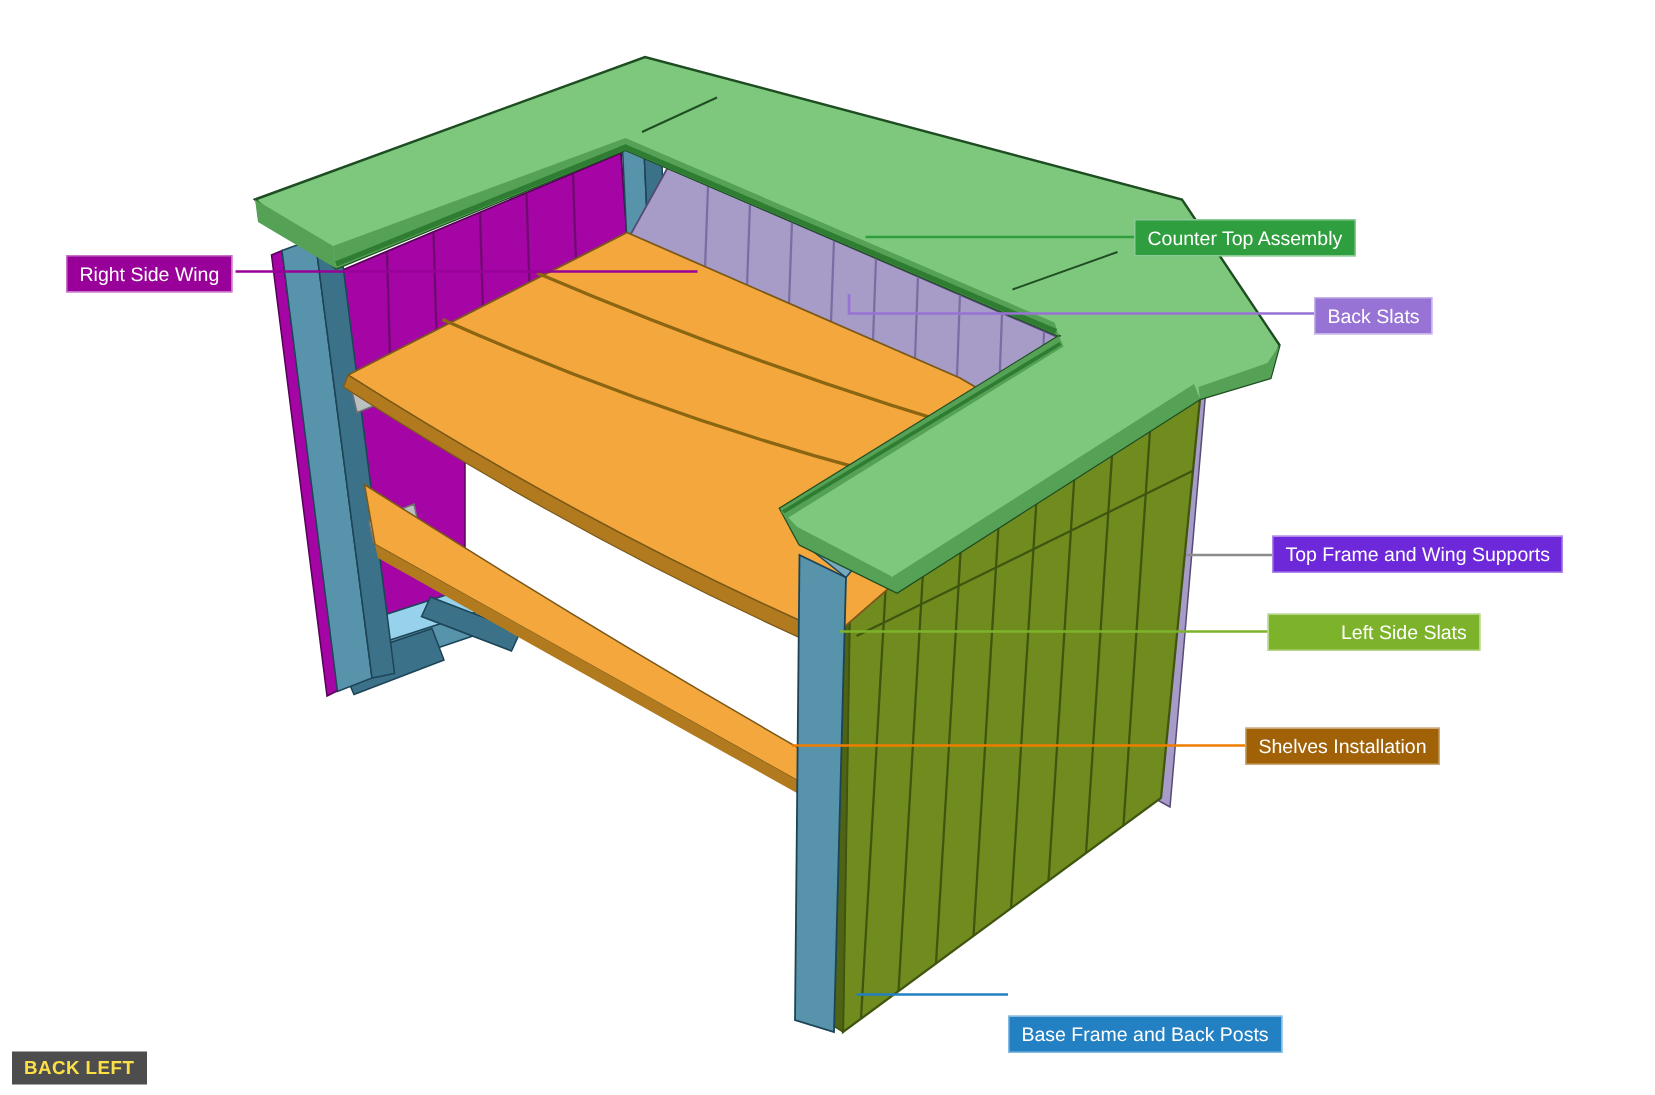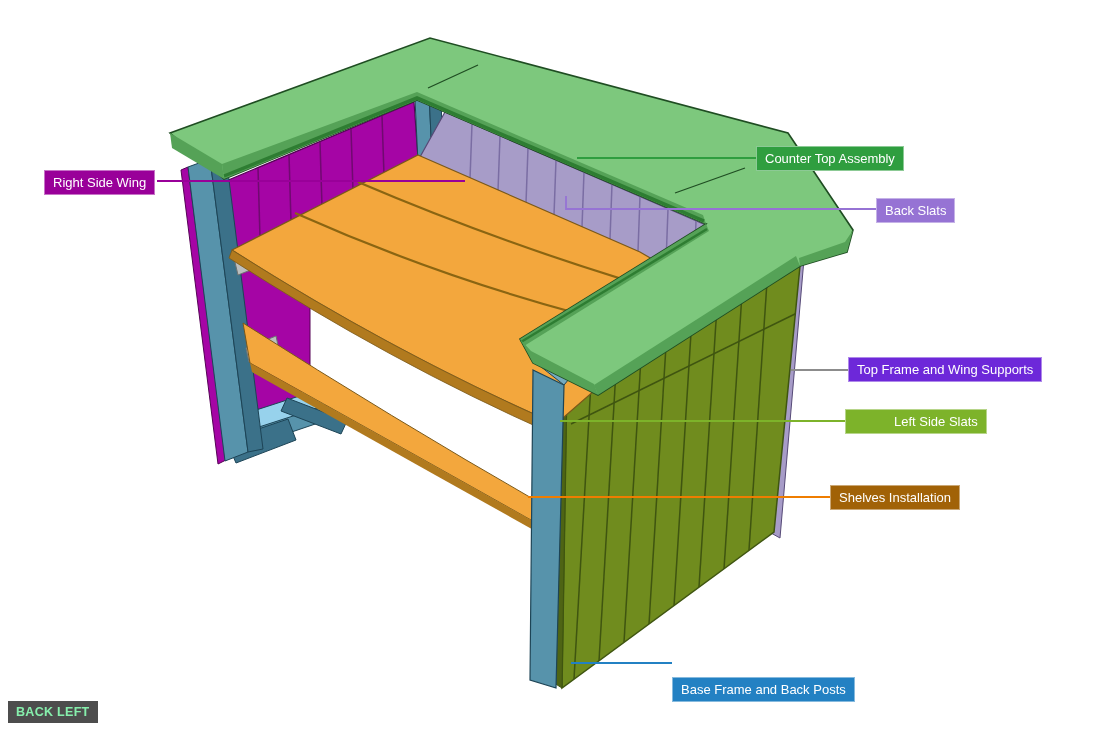--- a/index.html
+++ b/index.html
@@ -2,21 +2,21 @@
 <html><head>
 <meta charset="utf-8">
 <style>
   html,body{margin:0;padding:0;background:#ffffff;}
   #stage{position:relative;width:1103px;height:730px;background:#ffffff;overflow:hidden;
          font-family:"Liberation Sans", sans-serif;}
   #model{position:absolute;left:0;top:0;}
   .callout{position:absolute;color:#ffffff;font-size:13px;font-weight:normal;
            line-height:17px;padding:3px 8px;white-space:nowrap;
            border:1px solid rgba(255,255,255,.45);}
-  .viewbadge{position:absolute;color:#86efac;font-size:12.5px;font-weight:bold;
+  .viewbadge{position:absolute;color:#fde047;font-size:12.5px;font-weight:bold;
              line-height:16px;padding:3px 8px;white-space:nowrap;letter-spacing:.3px;}
 </style>
 </head>
 <body>
 
 <div id="stage">
 
   <svg id="model" width="1103" height="730" viewBox="0 0 1103 730">
 
     <defs>

